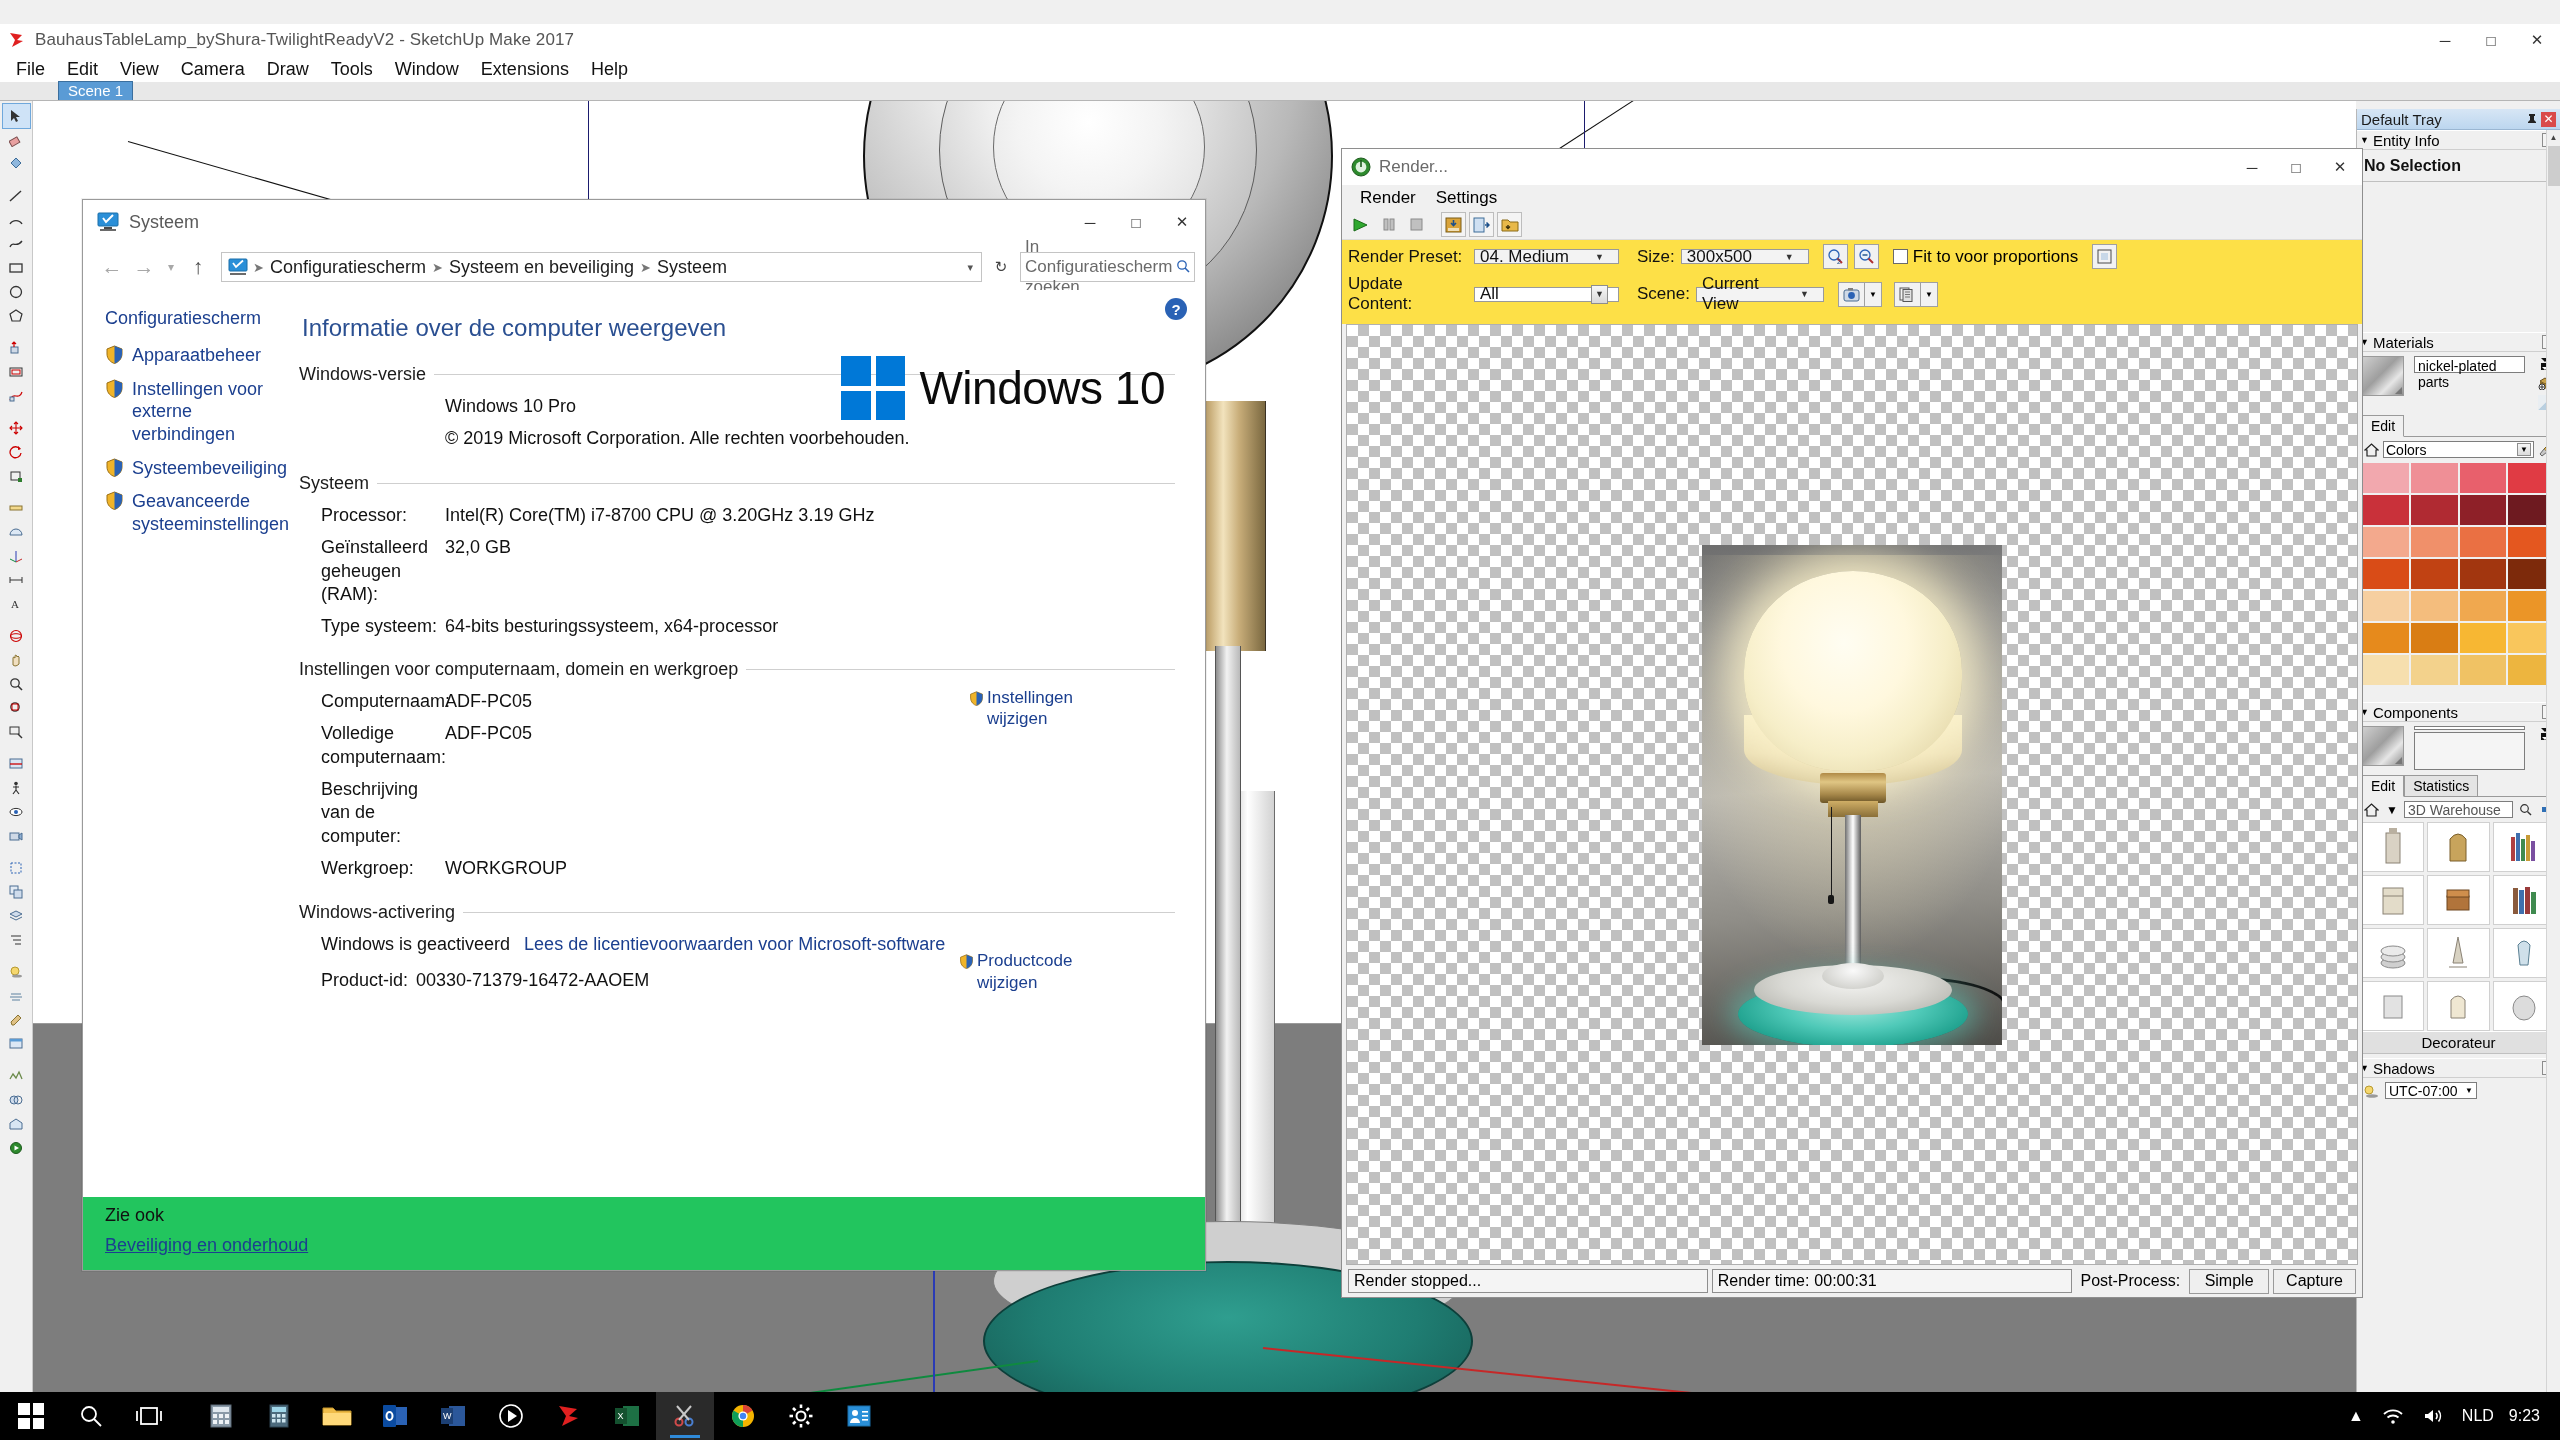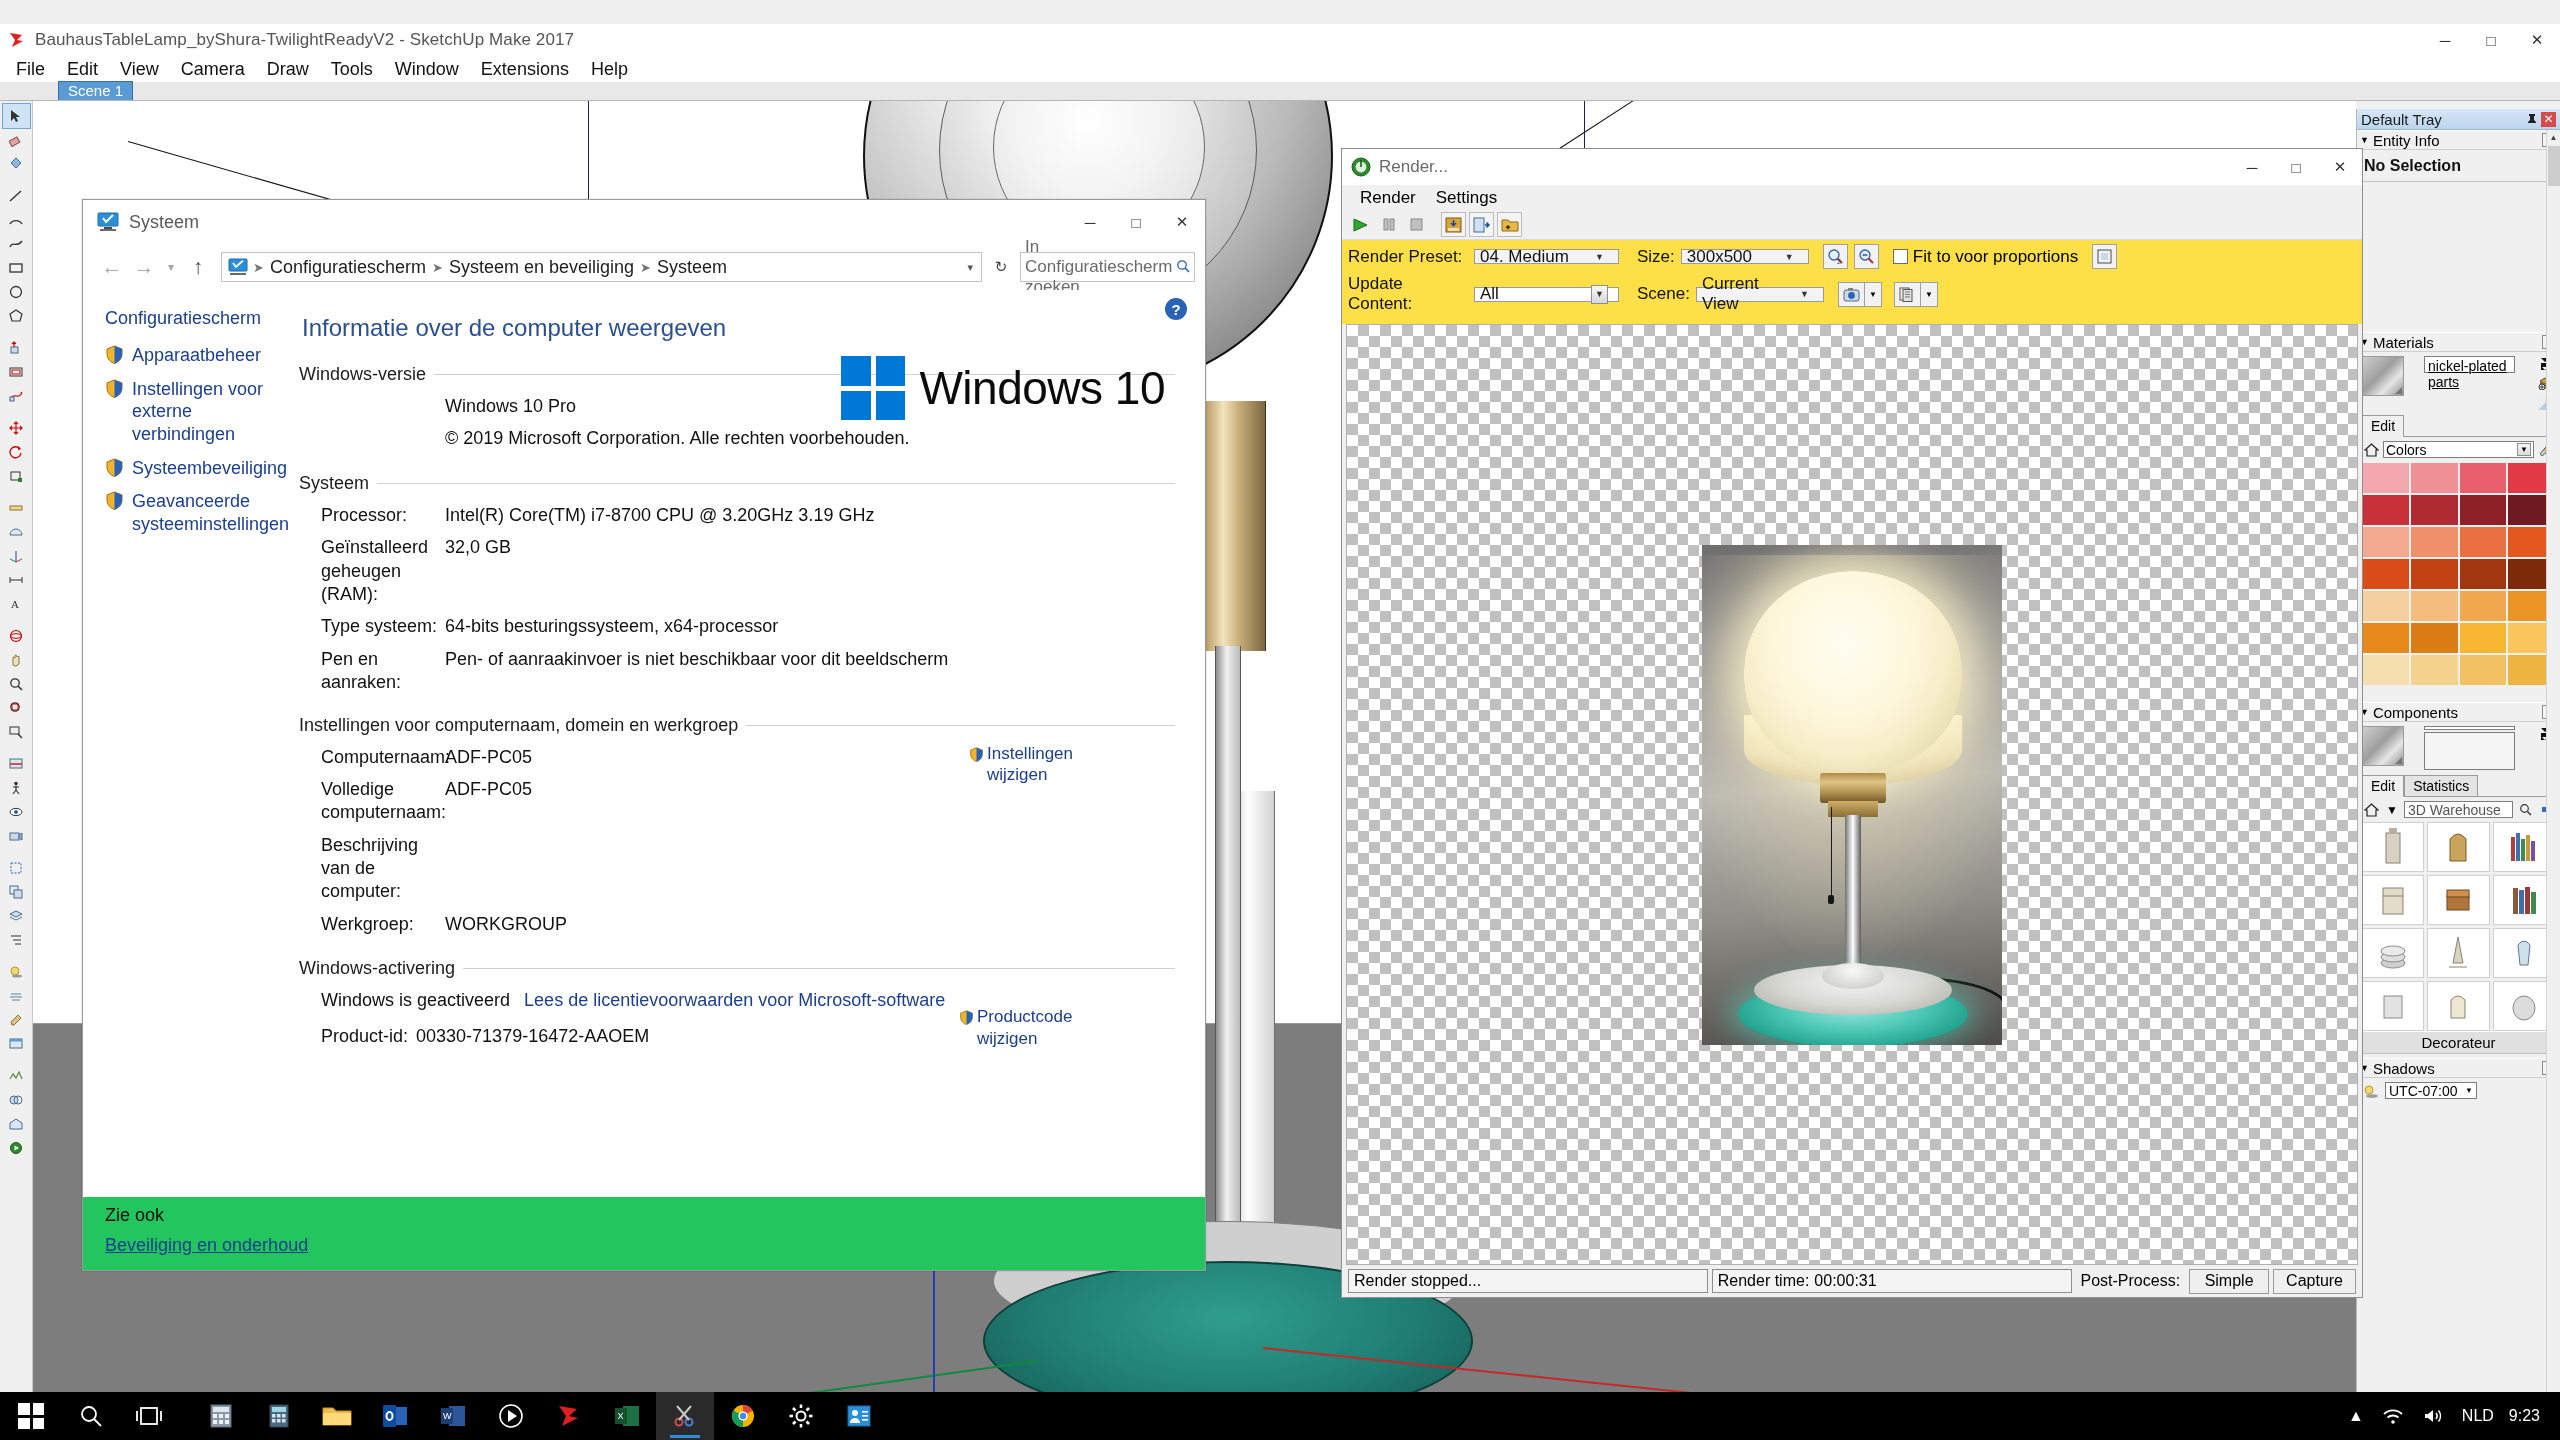--- a/index.html
+++ b/index.html
@@ -148,21 +148,21 @@
 
   .tray-scrollbar {
     position:absolute; right:0; top:21px; bottom:0; width:14px; background:#f0f0f0;
     border-left:1px solid #d4d4d4;
   }
   .tsb-arrow { height:14px; display:flex; align-items:center; justify-content:center;
                font-size:8px; color:#444; background:#f0f0f0; }
   .tsb-thumb { position:absolute; top:16px; left:1px; width:12px; height:40px; background:#cdcdcd; }
 
   
-  .mat-row { display:flex; gap:20px; align-items:flex-start;text-decoration:underline; }
+  .mat-row { display:flex; gap:10px; align-items:flex-start; }
   .mat-swatch { width:42px; height:40px;
     background:linear-gradient(135deg,#cfcfcf,#9e9e9e 45%,#e6e6e6 70%,#8f8f8f);
     border:1px solid #9a9a9a; position:relative; }
   .mat-swatch:after { content:""; position:absolute; right:1px; bottom:1px; width:0;height:0;
     border-left:7px solid transparent; border-bottom:7px solid #777; }
   .mat-name { flex:1; height:17px; border:1px solid #7d7d7d; background:#fff; font-size:14px;
               padding:1px 3px; }
   .mat-icons { display:flex; flex-direction:column; gap:3px; align-items:center; width:20px; }
   .ic { width:18px; height:16px; display:flex; align-items:center; justify-content:center; font-size:12px; }
 
@@ -1136,24 +1136,20 @@
           <span class="v">Intel(R) Core(TM) i7-8700 CPU @ 3.20GHz   3.19 GHz</span>
         </div>
         <div class="kv">
           <span class="k">Geïnstalleerd geheugen (RAM):</span>
           <span class="v">32,0 GB</span>
         </div>
         <div class="kv">
           <span class="k">Type systeem:</span>
           <span class="v">64-bits besturingssysteem, x64-processor</span>
         </div>
-        <div class="kv">
-          <span class="k">Pen en aanraken:</span>
-          <span class="v">Pen- of aanraakinvoer is niet beschikbaar voor dit beeldscherm</span>
-        </div>
       </div>
 
       <div class="grp" style="margin-top:20px; position:relative;">
         <div class="grp-h">
           <span>Instellingen voor computernaam, domein en werkgroep</span>
           <span class="ln"></span>
         </div>
         <div class="kv">
           <span class="k">Computernaam:</span>
           <span class="v">ADF-PC05</span>

